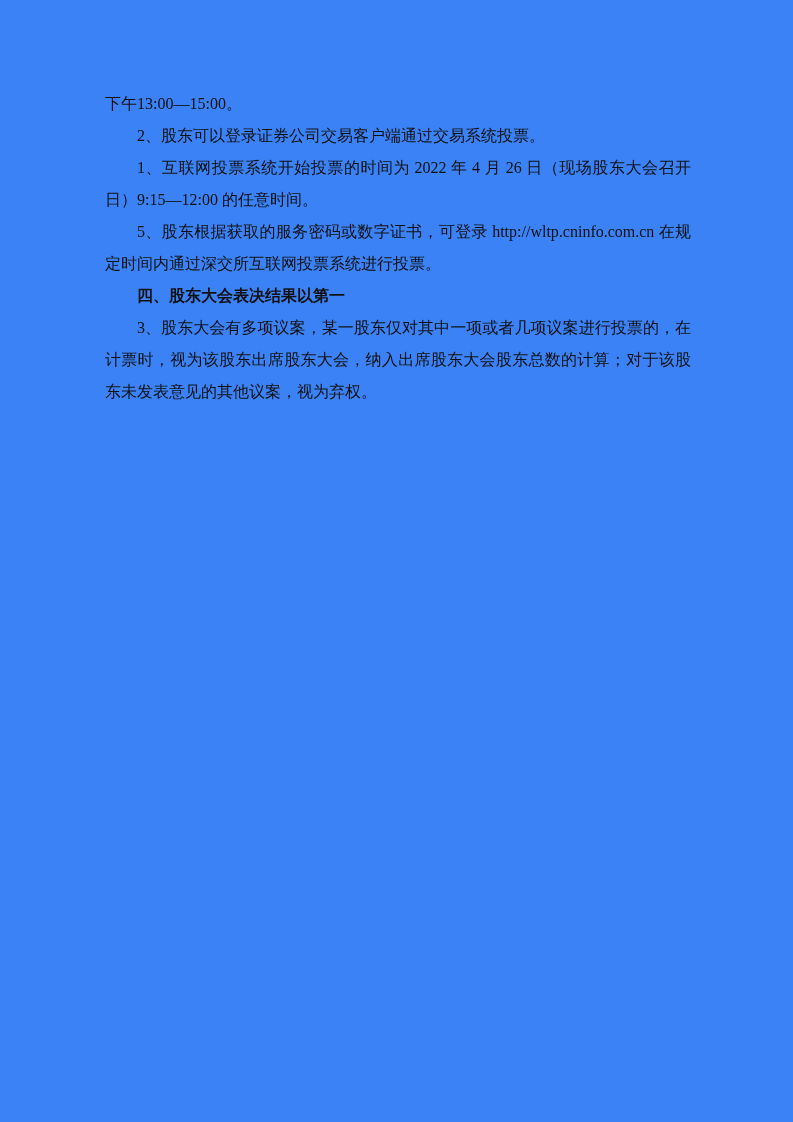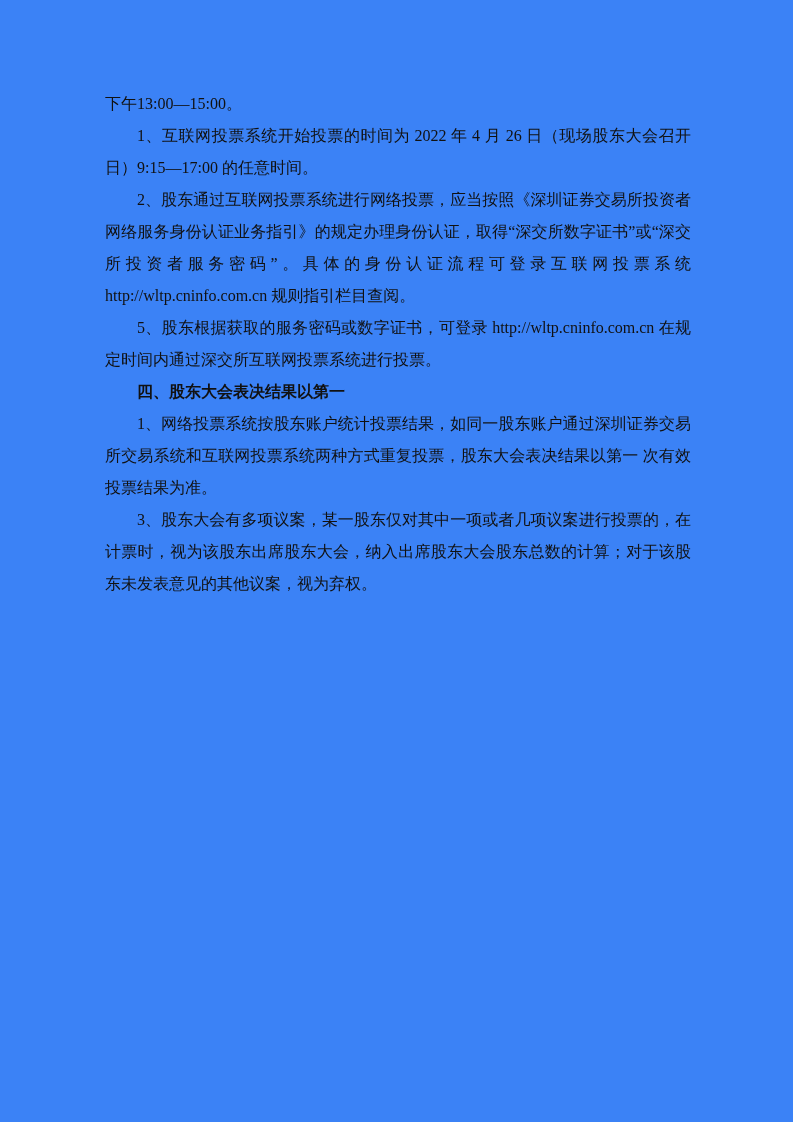--- a/index.html
+++ b/index.html
@@ -37,20 +37,19 @@
   .content p.heading {
     font-weight: bold;
   }
 </style>
 </head>
 <body>
 
 <div class="page">
   <div class="content">
     <p class="continuation">下午13:00—15:00。</p>
-    <p>1、互联网投票系统开始投票的时间为 2022 年 4 月 26 日（现场股东大会召开日）9:15—17:00 的任意时间。</p>
-    <p>2、股东通过互联网投票系统进行网络投票，应当按照《深圳证券交易所投资者网络服务身份认证业务指引》的规定办理身份认证，取得“深交所数字证书”或“深交所投资者服务密码”。具体的身份认证流程可登录互联网投票系统 http://wltp.cninfo.com.cn 规则指引栏目查阅。</p>
+    <p>2、股东可以登录证券公司交易客户端通过交易系统投票。</p>
+    <p>1、互联网投票系统开始投票的时间为 2022 年 4 月 26 日（现场股东大会召开日）9:15—12:00 的任意时间。</p>
     <p>5、股东根据获取的服务密码或数字证书，可登录 http://wltp.cninfo.com.cn 在规定时间内通过深交所互联网投票系统进行投票。</p>
     <p class="heading">四、股东大会表决结果以第一</p>
-    <p>1、网络投票系统按股东账户统计投票结果，如同一股东账户通过深圳证券交易所交易系统和互联网投票系统两种方式重复投票，股东大会表决结果以第一 次有效投票结果为准。</p>
     <p>3、股东大会有多项议案，某一股东仅对其中一项或者几项议案进行投票的，在计票时，视为该股东出席股东大会，纳入出席股东大会股东总数的计算；对于该股东未发表意见的其他议案，视为弃权。</p>
   </div>
 </div>
 
 </body></html>

